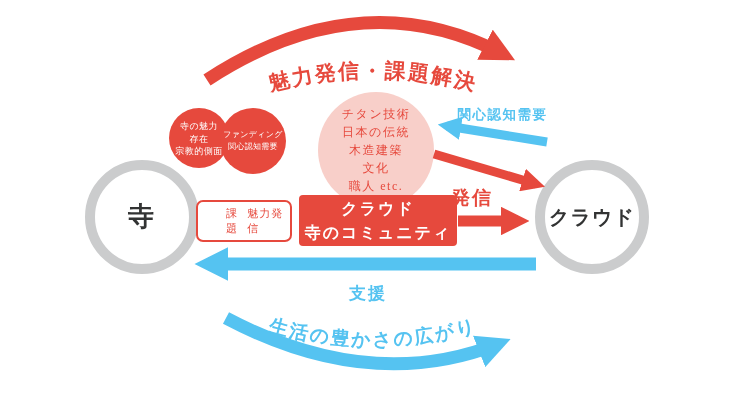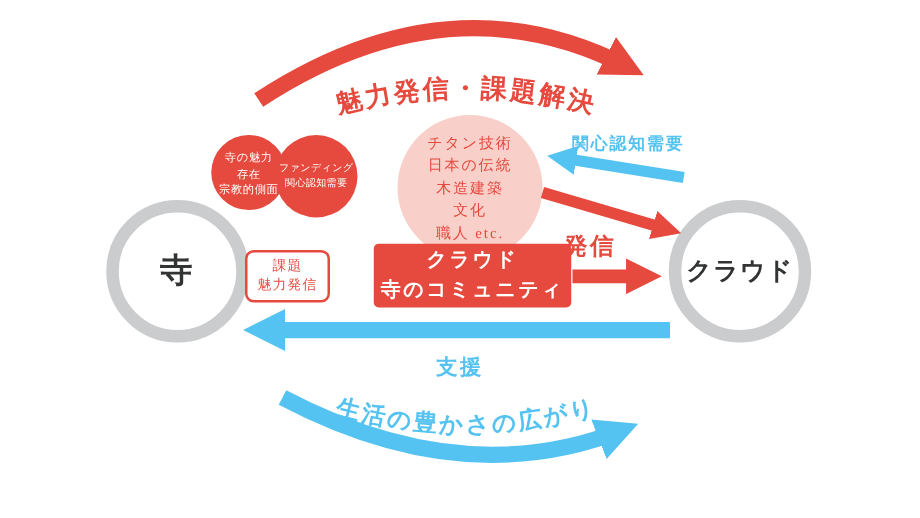--- a/index.html
+++ b/index.html
@@ -22,22 +22,22 @@
   .small-circle-text2{color:#ffffff;font-size:8px;line-height:12px;letter-spacing:0.3px;}
   .content-text{color:var(--red);font-size:12px;line-height:18px;letter-spacing:1.5px;}
   .temple{color:var(--dark);font-size:26px;font-weight:600;letter-spacing:2px;}
   .crowd{color:var(--dark);font-size:20px;font-weight:600;letter-spacing:1px;}
   .demand{color:var(--blue);font-size:13.5px;font-weight:600;letter-spacing:1.5px;}
   .send{color:var(--red);font-size:19px;font-weight:600;letter-spacing:2px;}
   .support{color:var(--blue);font-size:17px;font-weight:700;letter-spacing:2px;}
   .issue-box{
     position:absolute;left:196px;top:200px;width:64px;height:38px;
     background:#ffffff;border:2px solid var(--red);border-radius:7px;
-    display:flex;flex-direction:column;align-items:center;justify-content:center;
-    color:var(--red);font-size:11px;line-height:1.35;letter-spacing:1px;
+    display:flex;flex-direction:row;align-items:center;justify-content:center;
+    color:var(--red);font-size:11px;line-height:1.35;letter-spacing:1px;padding-left:28px;
   }
   .cf-box{
     position:absolute;left:299px;top:195px;width:158px;height:51px;
     background:var(--red);border-radius:4px;
     display:flex;flex-direction:column;align-items:center;justify-content:center;
     color:#ffffff;font-size:16px;font-weight:600;line-height:1.45;letter-spacing:2px;
   }
   .arc-label-top{fill:var(--red);font-size:21px;font-weight:bold;letter-spacing:2px;}
   .arc-label-bottom{fill:var(--blue);font-size:19px;font-weight:bold;letter-spacing:2px;}
 </style>

